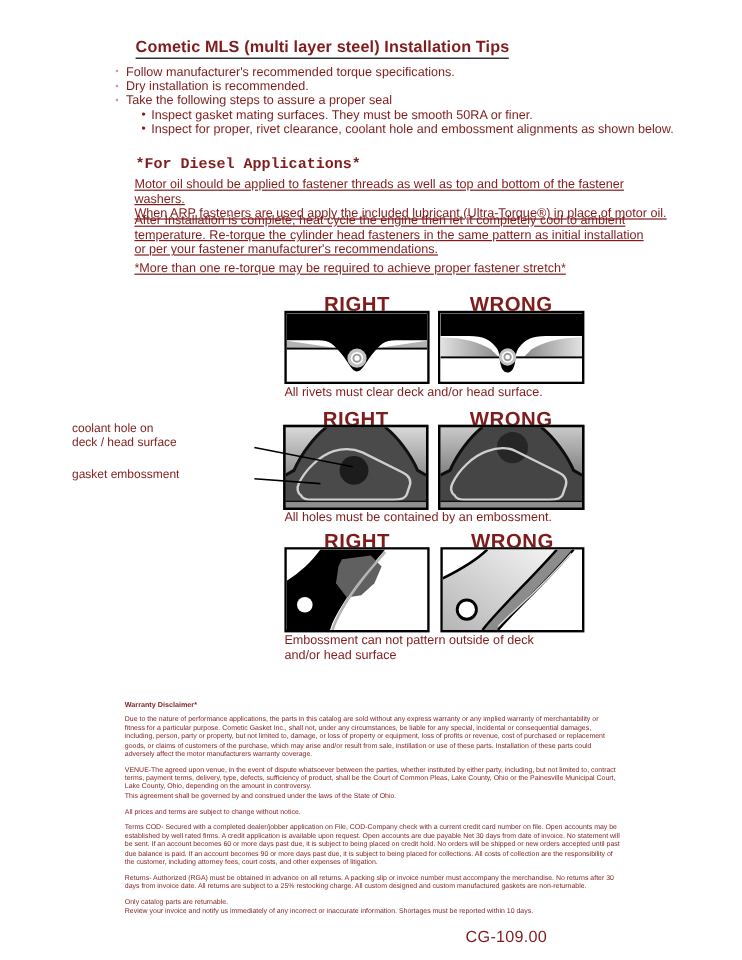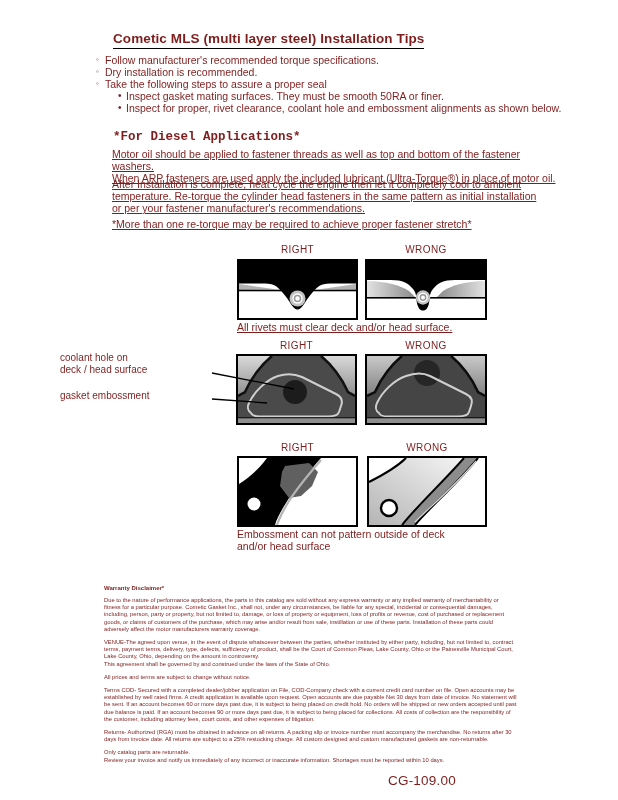--- a/index.html
+++ b/index.html
@@ -18,21 +18,21 @@
   .b-line{display:flex;font-size:10.5px;line-height:12px;}
   .b-line .mk{width:9px;flex:0 0 9px;font-size:8px;line-height:12px;}
   .b-line.sub{margin-left:22px;}
   .b-line.sub .mk{width:8px;flex:0 0 8px;font-size:10px;}
   .diesel-h{left:113px;top:119px;font-size:12.5px;font-weight:bold;font-family:Liberation Mono, monospace;}
   .bodytext{font-size:10.5px;line-height:12.2px;white-space:pre-line;width:445px;text-decoration:underline;}
   .d-p1{left:112px;top:137px;}
   .d-p2{left:112px;top:167px;}
   .d-note{left:112px;top:207px;}
   
-  .fig-label{font-size:10px;font-weight:400;letter-spacing:0.4px;text-align:center;height:14px;}
+  .fig-label{font-size:17px;font-weight:700;letter-spacing:0.4px;text-align:center;height:14px;}
   .fig-box{border:2px solid #000;box-sizing:border-box;background:#fff;}
   .fig-box svg{display:block;width:100%;height:100%;}
   .fig-caption{font-size:10.5px;line-height:11.5px;white-space:pre-line;}
   .callout{font-size:10px;line-height:11.5px;text-align:left;width:151px;}
   .leader{pointer-events:none;z-index:5;}
   
   .warranty{left:104px;top:574px;width:413px;}
   .warranty h3{margin:0 0 6px 0;font-size:6px;font-weight:bold;}
   .warranty p{margin:0 0 6px 0;font-size:5.8px;line-height:7.2px;white-space:pre-line;}
   .pageno{left:388px;top:762px;font-size:13.5px;letter-spacing:0.2px;}
@@ -107,21 +107,21 @@
       <path d="M0,20 C20,20.5 32,24 42,30 L48,36 L0,36 Z" fill="url(#gL1)"></path>
       <path d="M118,20 C98,20.5 86,24 76,30 L70,36 L118,36 Z" fill="url(#gR1)"></path>
       <rect x="0" y="36" width="118" height="1.6" fill="#000"></rect>
       <path d="M0,0 H118 V19 H88 C76,19 71,22 66,28 C62,32.5 63,38 62,42 C61,47 59,49.5 56,49.5 C53,49.5 51,47 50,42 C49,38 50,32.5 46,28 C41,22 36,19 24,19 H0 Z" fill="#000"></path>
       <circle cx="56" cy="36.5" r="7.2" fill="#c2c2c2"></circle>
       <circle cx="56" cy="36.5" r="4.8" fill="#ffffff"></circle>
       <circle cx="56" cy="36.5" r="2.7" fill="#ffffff" stroke="#999999" stroke-width="1.5"></circle>
     </svg>
   </div>
 
-  <div class="abs fig-caption" style="left:237px;top:311px;width:280px;text-decoration:underline;">All rivets must clear deck and/or head surface.</div>
+  <div class="abs fig-caption" style="left:237px;top:311px;width:280px;">All rivets must clear deck and/or head surface.</div>
 
   <div class="abs fig-label" style="left:236px;top:329px;width:121px;">RIGHT</div>
   <div class="abs fig-label" style="left:365px;top:329px;width:122px;">WRONG</div>
 
   <div class="abs callout" style="left:60px;top:341px;">
     <div>coolant hole on</div>
     <div>deck / head surface</div>
   </div>
   <div class="abs callout" style="left:60px;top:379px;">
     <div>gasket embossment</div>
@@ -165,20 +165,21 @@
       <rect x="0" y="61.2" width="118" height="1.2" fill="#0d0d0d"></rect>
       <rect x="0" y="62.4" width="118" height="4.6" fill="#8f8f8f"></rect>
     </svg>
   </div>
 
   <svg class="abs leader" style="left:205px;top:355px;" width="110" height="45">
     <line x1="7" y1="7" x2="89" y2="23" stroke="#000" stroke-width="1.3"></line>
     <line x1="7" y1="33" x2="62" y2="37" stroke="#000" stroke-width="1.3"></line>
   </svg>
 
+  <div class="abs fig-caption" style="left:237px;top:415px;width:280px;">All holes must be contained by an embossment.</div>
 
   <div class="abs fig-label" style="left:237px;top:431px;width:121px;">RIGHT</div>
   <div class="abs fig-label" style="left:367px;top:431px;width:120px;">WRONG</div>
 
   <div class="abs fig-box" style="left:237px;top:445px;width:121px;height:71px;">
     <svg viewBox="0 0 117 67" preserveAspectRatio="none">
       <rect x="0" y="0" width="117" height="67" fill="#ffffff"></rect>
       <path d="M28,0 H82 C70,14 56,30 47,45 C42,53 38,60 36,67 H0 V26 C11,19 20,11 28,0 Z" fill="#000"></path>
       <polygon points="46,8 70,5 79,14 73,28 62,38 50,40 41,28 43,14" fill="#606060"></polygon>
       <path d="M82,2 C69,17 56,32 47,48 C43,55 40,61 38,67" stroke="#b5b5b5" stroke-width="2.2" fill="none"></path>

